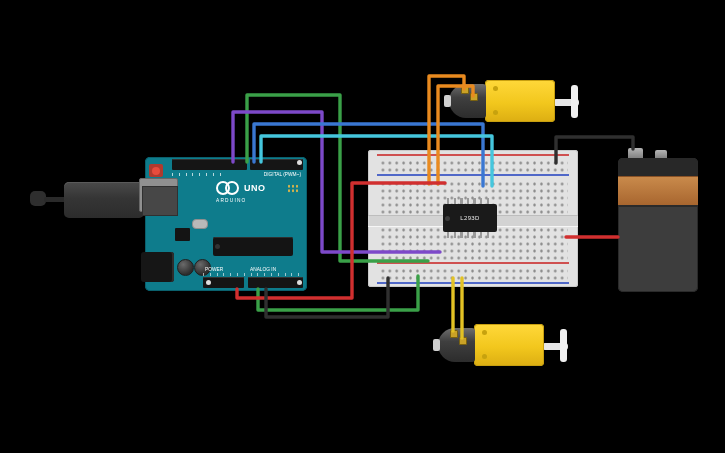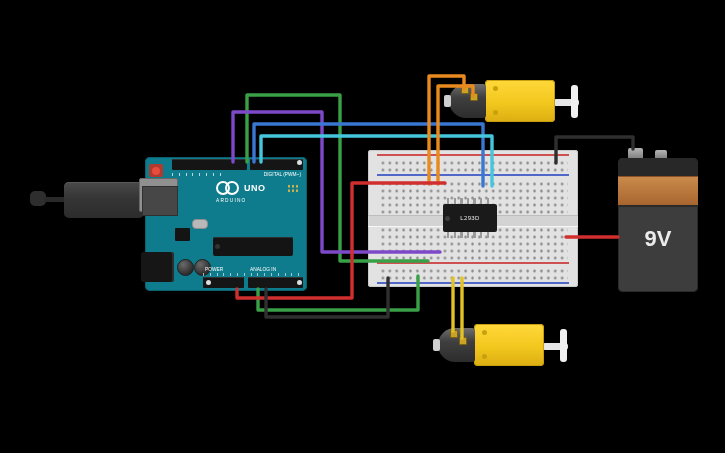--- a/index.html
+++ b/index.html
@@ -188,21 +188,20 @@
     <div class="abs m-term t1"></div>
     <div class="abs m-term t2"></div>
   </div>
 
   <div class="abs battery">
     <div class="abs bat-cap neg"></div>
     <div class="abs bat-cap pos"></div>
     <div class="abs bat-body">
       <div class="bat-top"></div>
       <div class="bat-band"></div>
-      <div class="bat-label">9V</div>
     </div>
   </div>
 
   <svg class="wires" width="725" height="453" viewBox="0 0 725 453">
       <polyline points="247,162 247,95 340,95 340,261 428,261" fill="none" stroke="#3aa048" stroke-width="3.4" stroke-linecap="round" stroke-linejoin="round"></polyline>
       <polyline points="258,289 258,310 418,310 418,276" fill="none" stroke="#3aa048" stroke-width="3.4" stroke-linecap="round" stroke-linejoin="round"></polyline>
       <polyline points="233,162 233,112 322,112 322,252 440,252" fill="none" stroke="#7d49c9" stroke-width="3.4" stroke-linecap="round" stroke-linejoin="round"></polyline>
       <polyline points="254,162 254,124 483,124 483,186" fill="none" stroke="#3a77d2" stroke-width="3.4" stroke-linecap="round" stroke-linejoin="round"></polyline>
       <polyline points="261,162 261,136 492,136 492,186" fill="none" stroke="#45c6dd" stroke-width="3.4" stroke-linecap="round" stroke-linejoin="round"></polyline>
       <polyline points="429,184 429,76 464,76 464,89" fill="none" stroke="#e98a1f" stroke-width="3.4" stroke-linecap="round" stroke-linejoin="round"></polyline>

